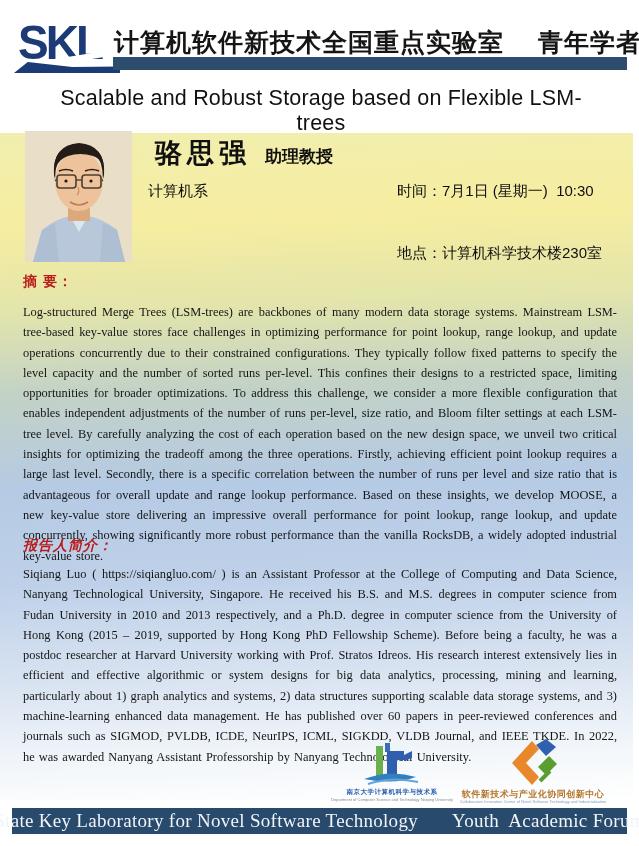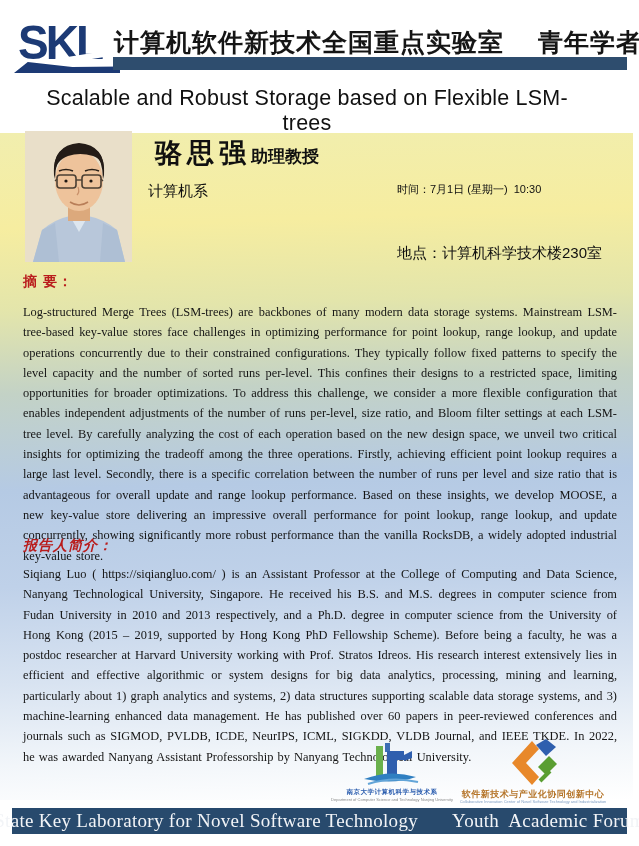--- a/index.html
+++ b/index.html
@@ -26,39 +26,39 @@
     clip-path:polygon(0 100%,13% 0,55% 45%,100% 40%,100% 100%);
   }
   .header-title{
     position:absolute;left:114px;top:26px;width:520px;
     font-size:25px;font-weight:bold;color:#151515;
     white-space:pre;letter-spacing:1px;
   }
   .header-bar{position:absolute;left:113px;top:57px;width:514px;height:13px;background:#2e4d6e;}
   
   .talk-title{
-    position:absolute;left:2px;top:86px;width:546px;
+    position:absolute;left:16px;top:86px;width:546px;
     text-align:center;font-size:21.5px;color:#111;
     letter-spacing:0.2px;
     padding-left:32px;
   }
   
   .panel{
     position:absolute;left:0;top:133px;width:633px;height:667px;
     background:linear-gradient(178deg,
       #f1eeae 0%, #f6eda0 14%, #e3e5ab 26%, #c3d2c6 38%,
       #b5cae4 52%, #bfd1e9 66%, #d8e3f1 80%, #f2f6fa 92%, #ffffff 100%);
   }
   
   .photo{position:absolute;left:25px;top:131px;width:107px;height:131px;display:block;}
   .speaker-name-row{position:absolute;left:147px;top:135px;white-space:nowrap;}
   .speaker-name{font-size:27px;font-weight:bold;letter-spacing:5px;color:#101010;margin-left:8px;}
-  .speaker-position{font-size:17px;font-weight:bold;color:#101010;}
+  .speaker-position{font-size:17px;font-weight:bold;color:#101010;margin-left:14px;}
   .speaker-dept{position:absolute;left:148px;top:182px;font-size:15px;color:#101010;}
-  .talk-time{position:absolute;left:397px;top:182px;font-size:11px;color:#101010;white-space:pre;}
+  .talk-time{position:absolute;left:397px;top:182px;font-size:15px;color:#101010;white-space:pre;}
   .speaker-univ{position:absolute;left:148px;top:244px;font-size:15px;color:#101010;}
   .talk-location{position:absolute;left:397px;top:244px;font-size:15px;color:#101010;white-space:pre;}
   
   .section-heading{
     position:absolute;left:23px;
     font-size:14px;font-weight:bold;color:#b91c1c;letter-spacing:1px;
   }
   .abstract-heading{top:273px;}
   .bio-heading{top:537px;font-style:italic;}
   .body-text{

